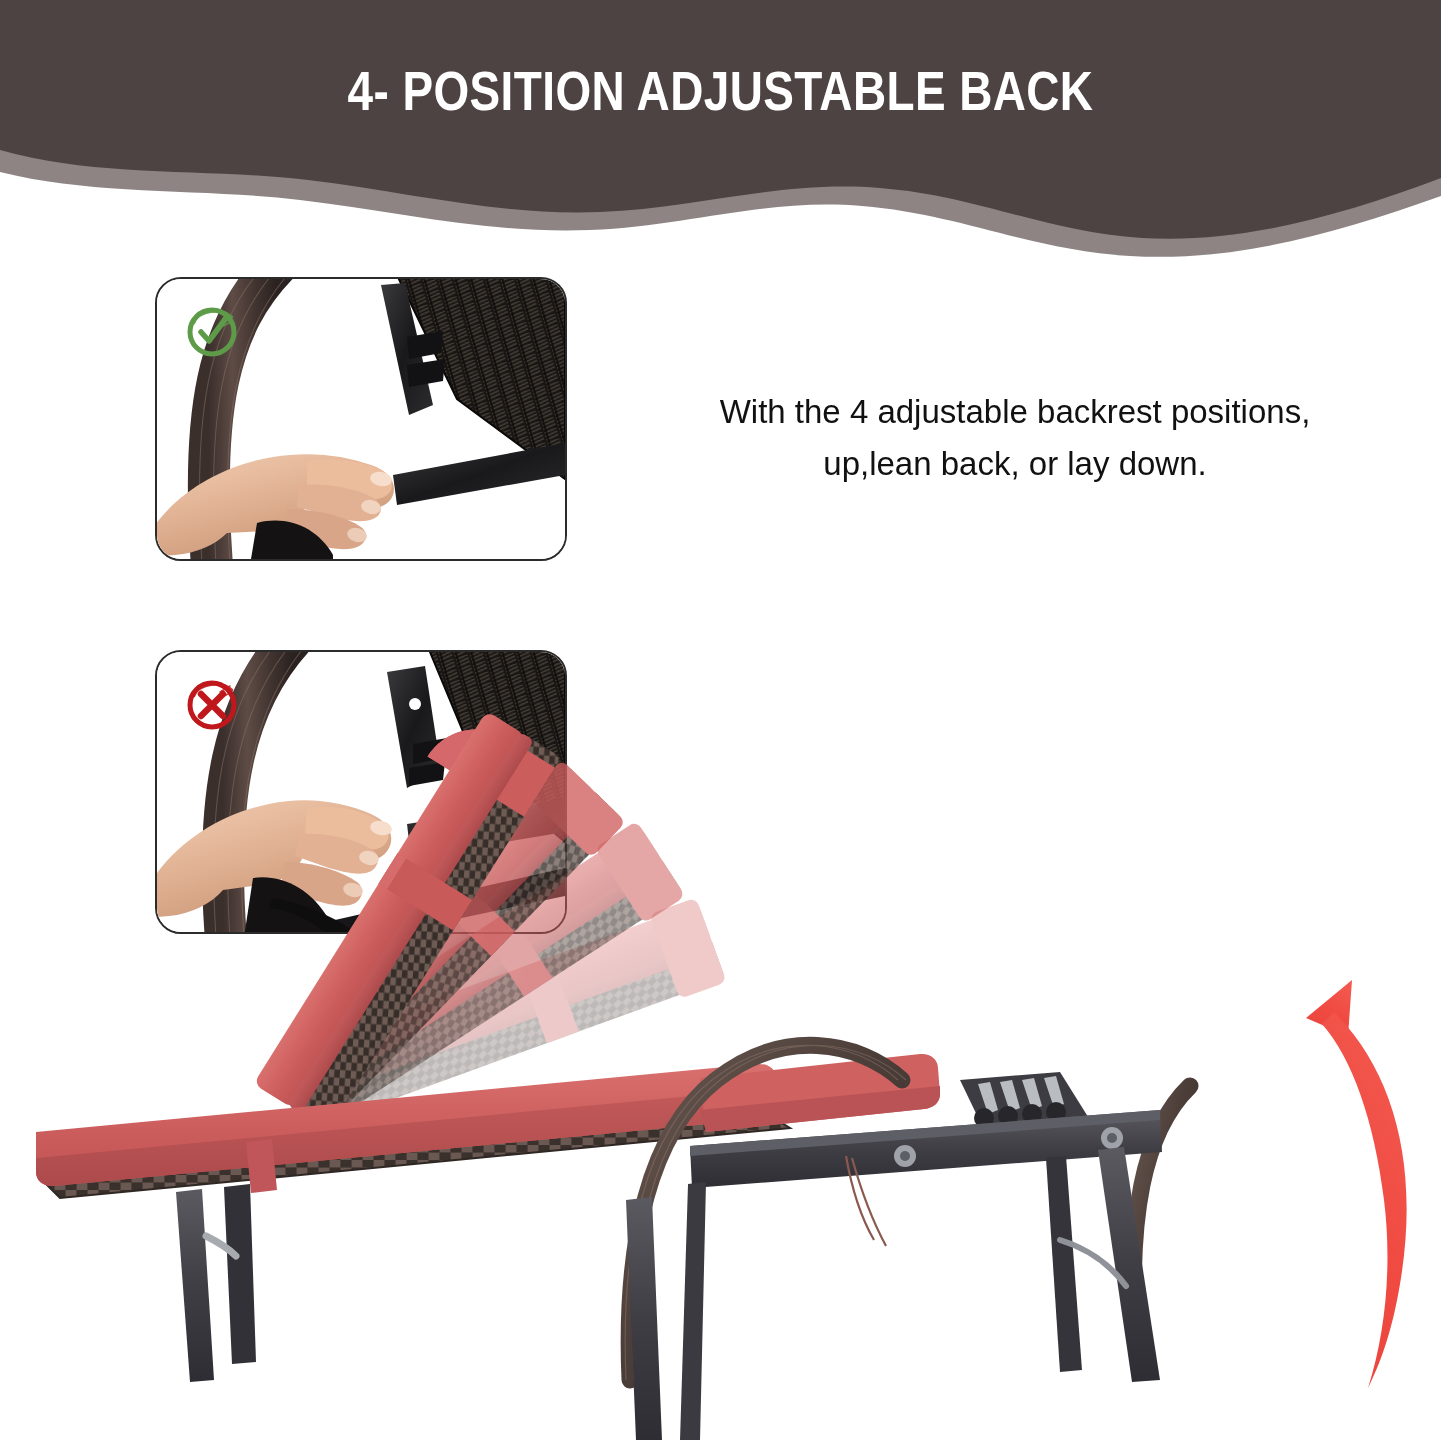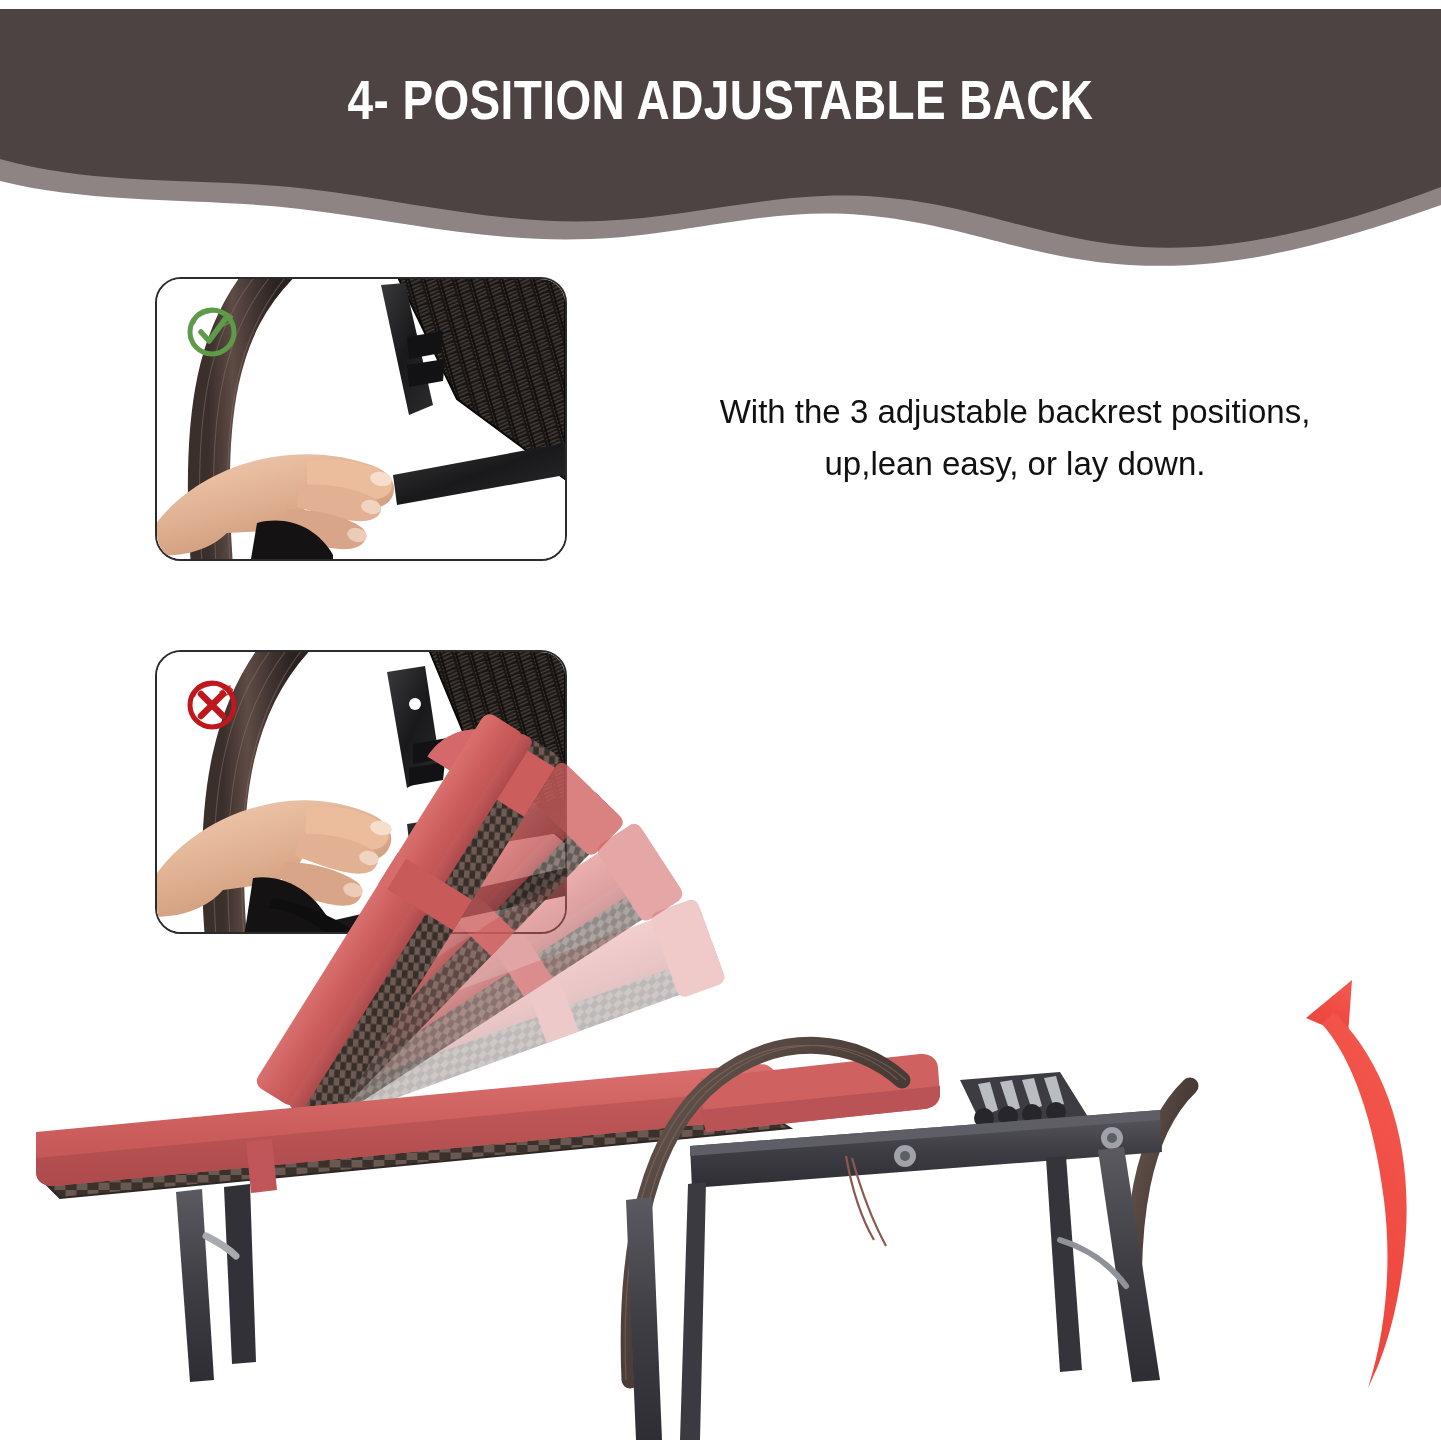--- a/index.html
+++ b/index.html
@@ -15,21 +15,20 @@
     position: relative;
   }
 
   
   .header {
     position: absolute;
     left: 0; top: 0;
     width: 1441px;
     height: 260px;
     overflow: hidden;
-    margin-top: 9px;
   }
   .header svg { display: block; }
   .header-title {
     position: absolute;
     left: 0; top: 58px;
     width: 1441px;
     text-align: center;
     color: #ffffff;
     font-size: 56px;
     font-weight: bold;
@@ -252,22 +251,22 @@
 
   <svg class="badge" viewBox="0 0 60 60">
     <circle cx="30" cy="31" r="22" fill="none" stroke="#C0171C" stroke-width="5"></circle>
     <path d="M12,22 C16,10 40,6 50,16" fill="none" stroke="#C0171C" stroke-width="2.6" stroke-linecap="round" opacity="0.85"></path>
     <path d="M19,20 L41,42 M41,20 L19,42" fill="none" stroke="#C0171C" stroke-width="6.5" stroke-linecap="round"></path>
     <path d="M38,18 L48,12 M40,23 L50,18" stroke="#C0171C" stroke-width="1.6" stroke-linecap="round" opacity="0.8"></path>
   </svg>
 </div>
 
 <div class="description">
-  <span class="ln">With the 3 adjustable backrest positions,</span>
-  <span class="ln">up,lean easy, or lay down.</span>
+  <span class="ln">With the 4 adjustable backrest positions,</span>
+  <span class="ln">up,lean back, or lay down.</span>
 </div>
 
 <div class="product">
   <svg width="1441" height="761" viewBox="0 0 1441 761">
     <defs>
       <linearGradient id="cushTop" x1="0" y1="0" x2="0" y2="1">
         <stop offset="0%" stop-color="#D9706E"></stop>
         <stop offset="55%" stop-color="#CC5D5D"></stop>
         <stop offset="100%" stop-color="#BF5253"></stop>
       </linearGradient>

